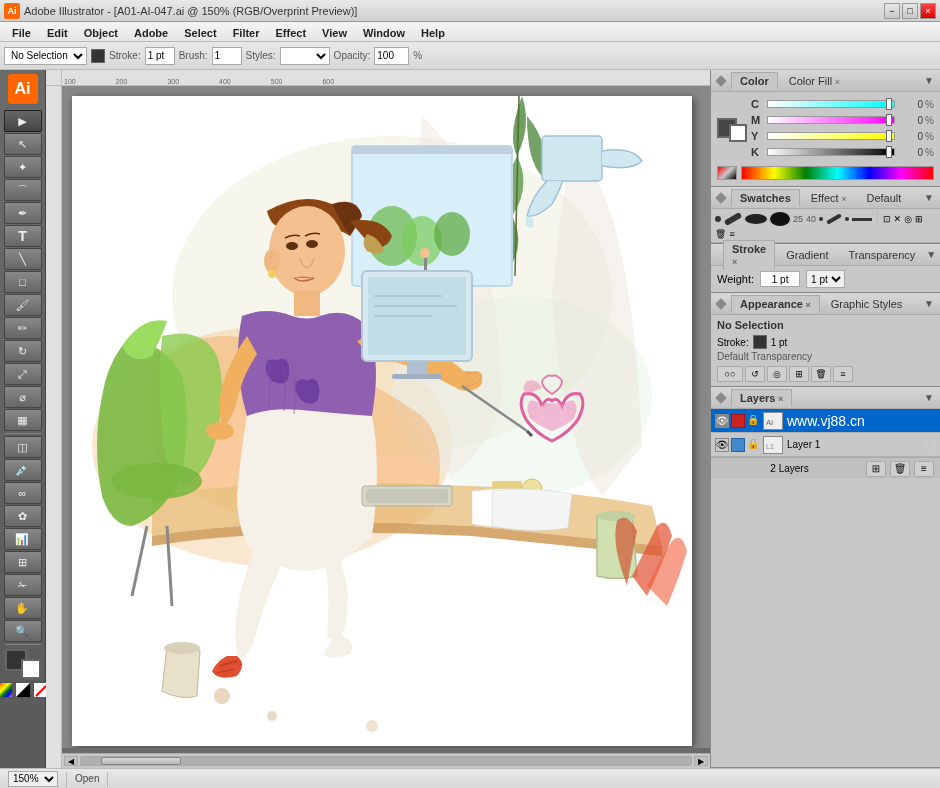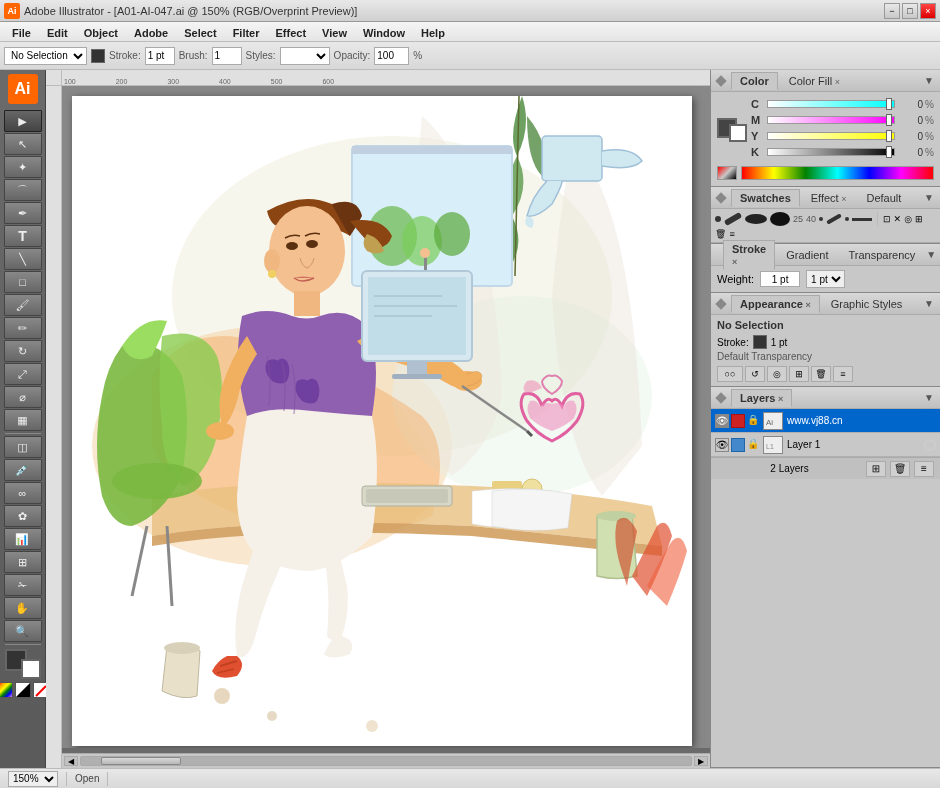--- a/index.html
+++ b/index.html
@@ -660,21 +660,21 @@
 
       <div class="layer-item active">
         <div class="layer-vis" style="background:#888;">👁</div>
         <div style="width:14px;height:14px;background:#cc2222;border:1px solid #aa1111;"></div>
         <div class="layer-lock">🔒</div>
         <div class="layer-thumb">
           <svg width="18" height="16" viewBox="0 0 18 16">
               <text x="2" y="12" font-size="8" fill="#666">Ai</text>
             </svg>
         </div>
-        <span class="layer-name" style="font-size:10px;">www.vj88.cn</span>
+        <span class="layer-name" style="font-size:14px;">www.vj88.cn</span>
         <div class="layer-circle active-color"></div>
       </div>
       <div class="layer-item">
         <div class="layer-vis">👁</div>
         <div style="width:14px;height:14px;background:#4488cc;border:1px solid #2266aa;"></div>
         <div class="layer-lock">🔒</div>
         <div class="layer-thumb">
           <svg width="18" height="16" viewBox="0 0 18 16">
               <text x="2" y="12" font-size="7" fill="#888">L1</text>
             </svg>

